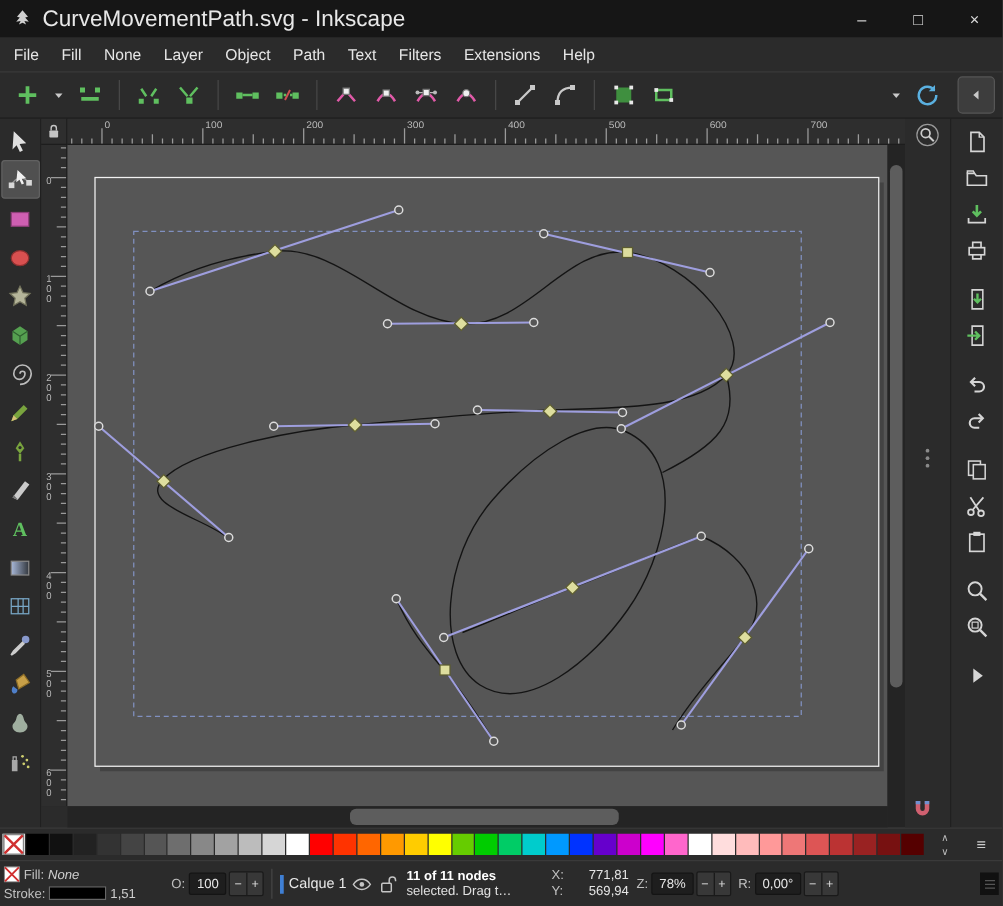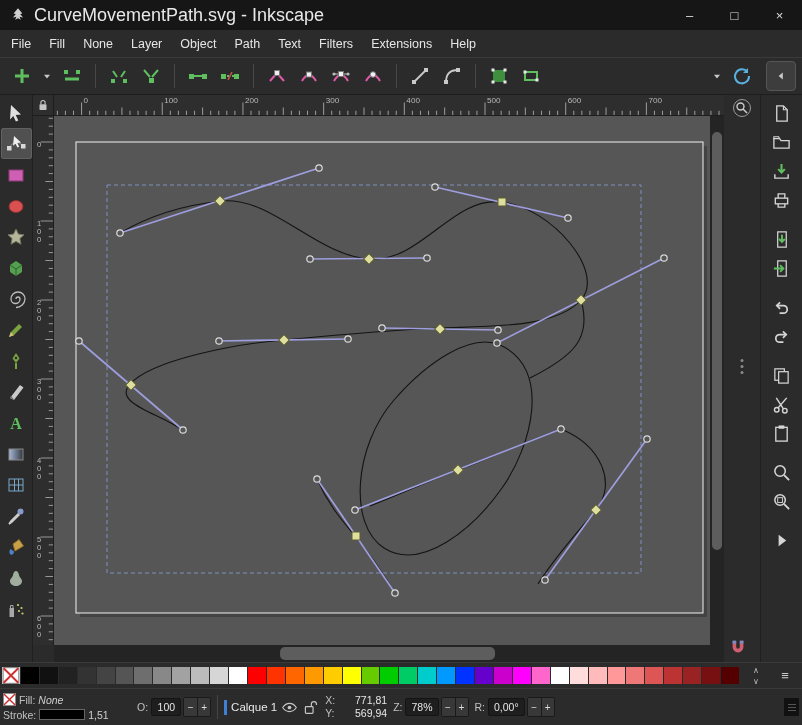--- a/index.html
+++ b/index.html
@@ -837,20 +837,24 @@
       <span class="icon sicon"><svg viewBox="0 0 20 20">
             <path d="M2 10s3.2-4.8 8-4.8S18 10 18 10s-3.2 4.8-8 4.8S2 10 2 10z" fill="none" stroke="#c5c5c5" stroke-width="1.3"></path>
             <circle cx="10" cy="10" r="2.2" fill="#c5c5c5"></circle>
           </svg></span>
       <span class="icon sicon"><svg viewBox="0 0 20 20">
             <rect x="4" y="9" width="9" height="8" rx="1" fill="none" stroke="#c5c5c5" stroke-width="1.4"></rect>
             <path d="M11 9V6a3 3 0 0 1 6 0v1" fill="none" stroke="#c5c5c5" stroke-width="1.4"></path>
           </svg></span>
     </div>
 
+    <div class="msg-block">
+      <div class="msg1">11 of 11 nodes</div>
+      <div class="msg2">selected. Drag t…</div>
+    </div>
 
     <div class="coords-block">
       <div><span class="cl">X:</span><span class="cv2">771,81</span></div>
       <div><span class="cl">Y:</span><span class="cv2">569,94</span></div>
     </div>
 
     <div class="ctl">
       <span class="ctl-label">Z:</span>
       <span class="ctl-box">78%</span>
       <span class="stepper">

